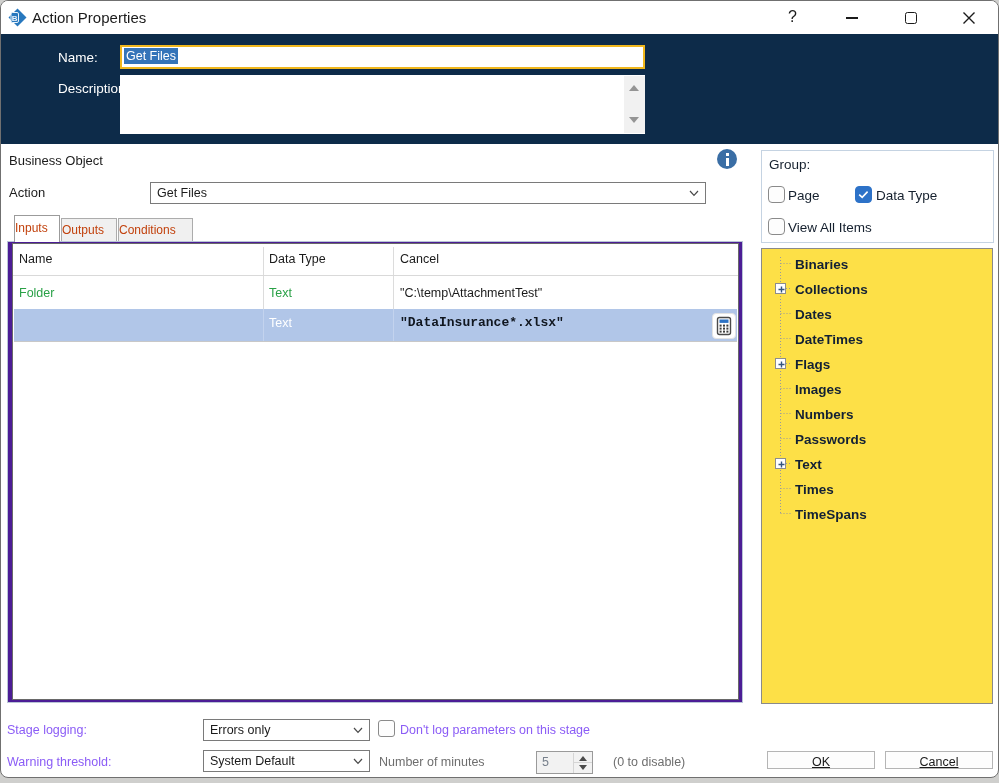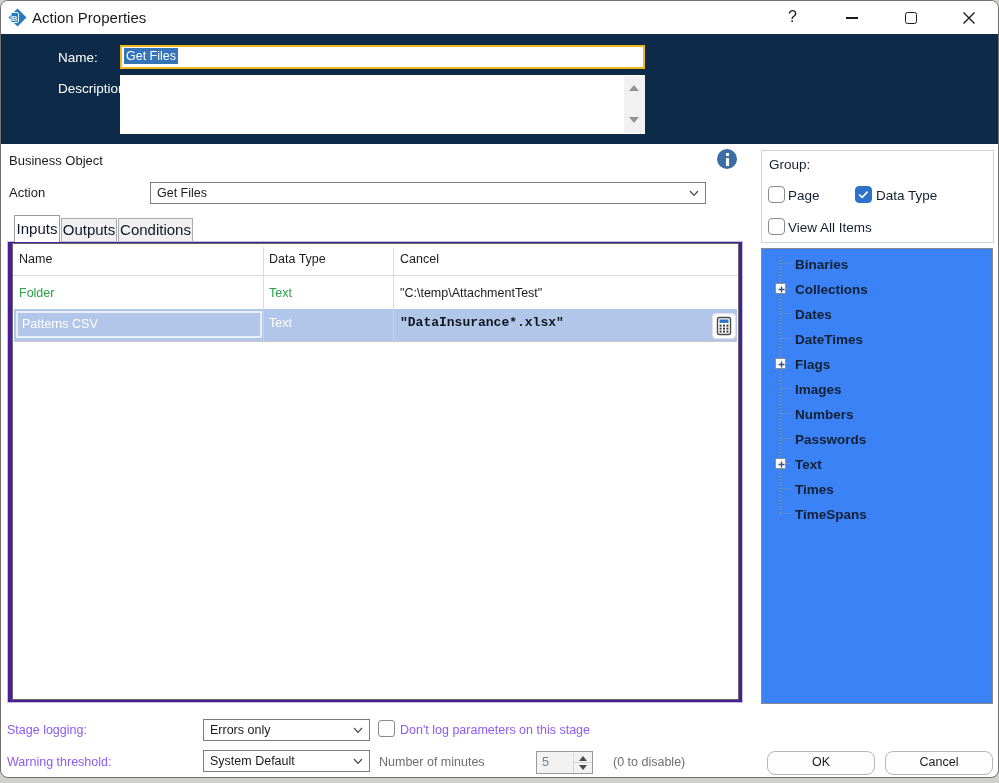--- a/index.html
+++ b/index.html
@@ -24,44 +24,44 @@
 .dscroll { position:absolute; right:0; top:1px; width:21px; height:57px; background:#f1f1f1; }
 .tri-up { width:0; height:0; border-left:5px solid transparent; border-right:5px solid transparent; border-bottom:6px solid #949494; position:absolute; left:5px; }
 .tri-dn { width:0; height:0; border-left:5px solid transparent; border-right:5px solid transparent; border-top:6px solid #949494; position:absolute; left:5px; }
 
 .combo { position:absolute; background:#fff; border:1px solid #7a7a7a; font-size:12.5px; color:#1b1b1b; }
 .combo span.txt { position:absolute; left:6px; top:3px; white-space:nowrap; }
 .chev { position:absolute; right:7px; top:7px; width:9px; height:9px; }
 .chev svg { display:block; }
 .lbl2 { position:absolute; font-size:13px; color:#1b1b1b; white-space:nowrap; }
 
-.tab { position:absolute; font-size:15px; color:#0f172a; text-align:center; }
+.tab { position:absolute; font-size:12px; color:#c2410c; text-align:left; }
 .tab.on  { background:#fff; border:1px solid #9b9b9b; border-bottom:none; z-index:5; }
 .tab.off { background:#f0f0f0; border:1px solid #acacac; border-bottom:none; }
 .tabpage { position:absolute; left:6px; top:240px; width:736px; height:462px; border:1px solid #b9c5d6; background:#4c1d95; }
 .table { position:absolute; left:4px; top:1px; width:727px; height:457px; border:1px solid #696969; background:#fff; }
 .vline { position:absolute; width:1px; background:#dcdcdc; }
 .hline { position:absolute; height:1px; background:#d9d9d9; }
 .cell { position:absolute; font-size:12.5px; white-space:nowrap; }
 .selrow { position:absolute; left:1px; top:65px; width:723px; height:33px; background:#b1c6e8; }
 .editbox { position:absolute; left:2px; top:2px; width:246px; height:27px; border:2px solid #e9eff8; background:#b1c6e8; }
 .calcbtn { position:absolute; left:698px; top:4px; width:24px; height:26px; background:#fff; border:1px solid #e3e3e3; border-radius:4px; }
 
 .grpbox { position:absolute; left:760px; top:149px; width:233px; height:93px; border:1px solid #c5d3e2; background:#fff; }
 .cb { position:absolute; width:17px; height:17px; border:1px solid #8a8a8a; border-radius:4px; background:#fdfdfd; }
 .cb.chk { background:#2d72c8; border-color:#2d72c8; }
 .cblbl { position:absolute; font-size:13.5px; color:#15202e; white-space:nowrap; }
-.treebox { position:absolute; left:760px; top:247px; width:232px; height:456px; border:1px solid #8a8a8a; background:#3b82f6; }
+.treebox { position:absolute; left:760px; top:247px; width:232px; height:456px; border:1px solid #8a8a8a; background:#fde047; }
 .titem { position:absolute; left:33px; font-size:13.5px; font-weight:bold; color:#122035; white-space:nowrap; }
 .pbox { position:absolute; left:13px; width:11px; height:11px; border:1px solid #8d8d8d; background:#fff; }
 .pbox svg { display:block; margin:1px 0 0 1px; }
 
 .blbl { position:absolute; font-size:12.5px; color:#8b5cf6; white-space:nowrap; }
 .glbl { position:absolute; font-size:12.5px; color:#6e6e6e; white-space:nowrap; }
-.btn { position:absolute; width:108px; height:24px; background:#fdfdfd; border:1px solid #b5b5b5; border-radius:8px; font-size:12.5px; color:#1b1b1b; text-align:center; line-height:20px; }
+.btn { position:absolute; width:108px; height:18px; background:#fdfdfd; border:1px solid #b5b5b5; border-radius:0; font-size:12.5px; color:#1b1b1b; text-align:center; line-height:20px;text-decoration:underline; }
 .spin { position:absolute; left:535px; top:750px; width:57px; height:23px; border:1px solid #9a9a9a; background:#f2f2f2; }
 .dots { fill:#3c3c3c; }
 </style>
 </head>
 <body>
 <div class="win">
 
   <div class="tb">
     <svg class="abs" style="left:7px;top:7px" width="19" height="19" viewBox="0 0 19 19">
       <polygon points="9.5,0.5 18.5,9.5 9.5,18.5 0.5,9.5" fill="#2878be"></polygon>
@@ -118,23 +118,20 @@
       <div class="cell" style="left:387px;top:8px;color:#1b1b1b">Cancel</div>
       <div class="vline" style="left:250px;top:3px;height:95px"></div>
       <div class="vline" style="left:380px;top:3px;height:95px"></div>
       <div class="hline" style="left:0;top:31px;width:725px"></div>
 
       <div class="cell" style="left:6px;top:42px;color:#2aa147">Folder</div>
       <div class="cell" style="left:256px;top:42px;color:#2aa147">Text</div>
       <div class="cell" style="left:387px;top:42px;color:#1b1b1b">"C:\temp\AttachmentTest"</div>
 
       <div class="selrow">
-        <div class="editbox">
-            <div class="cell" style="left:4px;top:4px;color:#fff">Patterns CSV</div>
-          </div>
         <div class="cell" style="left:255px;top:7px;color:#fff">Text</div>
         <div class="cell" style="left:386px;top:6px;color:#10161f;font-family:'Liberation Mono',monospace;font-size:13px;font-weight:bold">"DataInsurance*.xlsx"</div>
         <div class="vline" style="left:249px;top:0;height:33px;background:#c3d3ee"></div>
         <div class="vline" style="left:379px;top:0;height:33px;background:#c3d3ee"></div>
         <div class="calcbtn">
           <svg width="22" height="24" viewBox="0 0 22 24" style="display:block">
             <rect x="4.5" y="3.5" width="13" height="17" rx="2" fill="#fff" stroke="#4a4a4a" stroke-width="1.4"></rect>
             <rect x="6.5" y="5.5" width="9" height="3.4" fill="#2d72c4"></rect>
             <g class="dots">
               <rect x="6.6" y="10.6" width="2" height="2"></rect>

